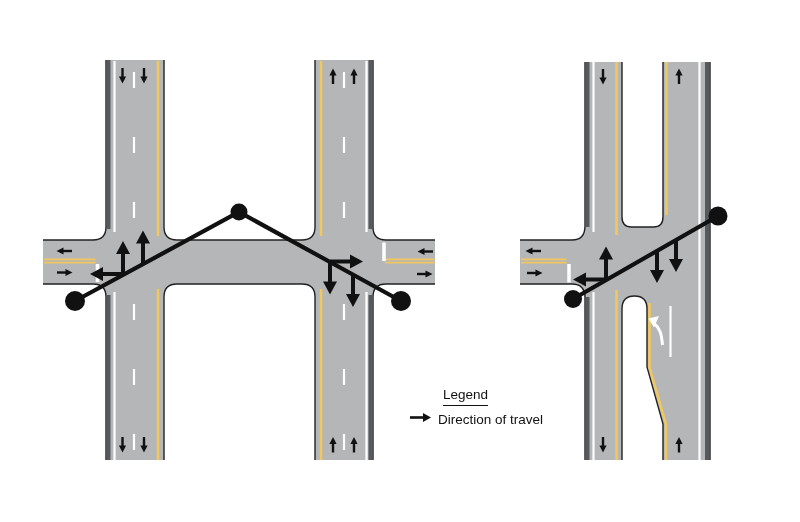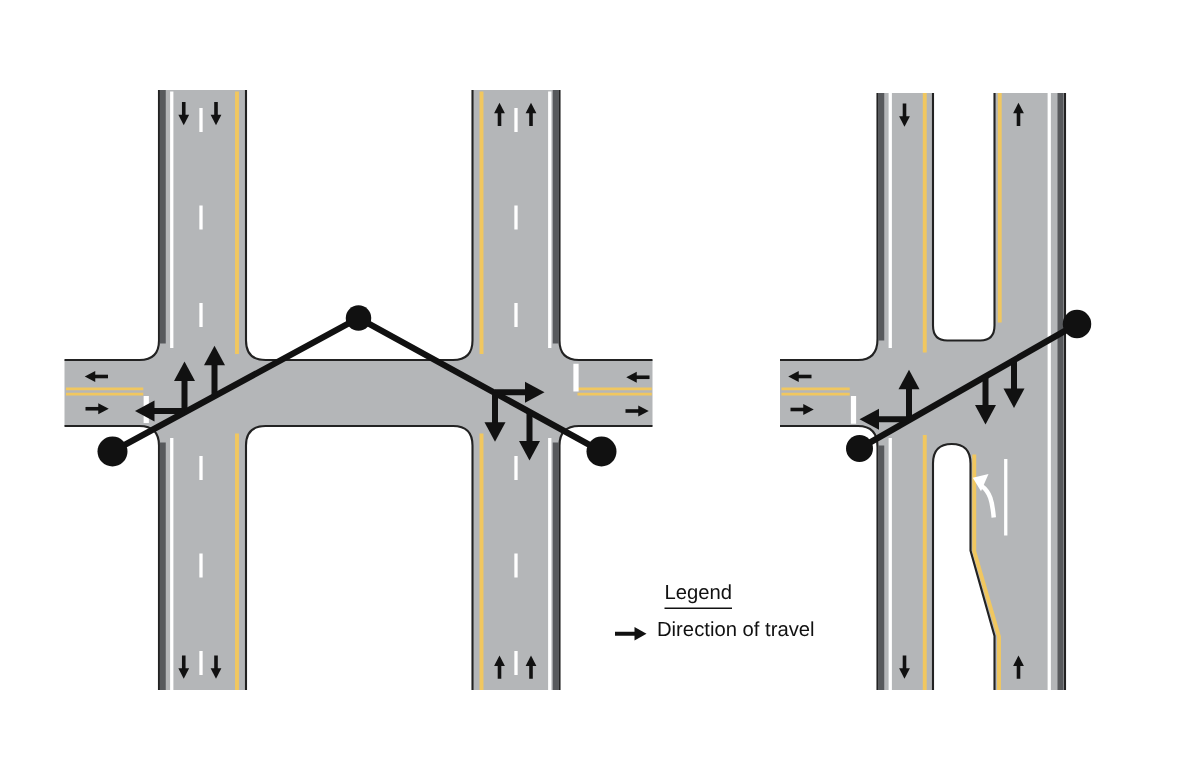--- a/index.html
+++ b/index.html
@@ -21,21 +21,21 @@
   .stopbar{stroke:var(--marking-white);stroke-width:3.5;fill:none;}
   .lane-arrows use{stroke:var(--ink);fill:var(--ink);stroke-width:2.4;}
   .path-arrows use{stroke:var(--ink);fill:var(--ink);stroke-width:4;}
   .travel-line{stroke:var(--ink);stroke-width:4.2;fill:none;}
   .dot{fill:var(--ink);stroke:none;}
   .turn-stem{stroke:var(--marking-white);stroke-width:3;fill:none;}
   .turn-head{fill:var(--marking-white);stroke:none;}
   .legend{position:absolute;left:410px;top:387px;font-size:13.5px;line-height:1.2;}
   .legend-heading{display:inline-block;margin-left:33px;padding-bottom:2px;
                   border-bottom:1.5px solid var(--ink);}
-  .legend-item{display:flex;align-items:flex-end;gap:6px;margin-top:6px;}
+  .legend-item{display:flex;align-items:flex-start;gap:6px;margin-top:6px;}
   .legend-item svg{position:static;display:block;}
 </style>
 </head>
 <body>
 
 <div class="stage">
 
 <svg width="800" height="522" viewBox="0 0 800 522">
   <defs>
 

